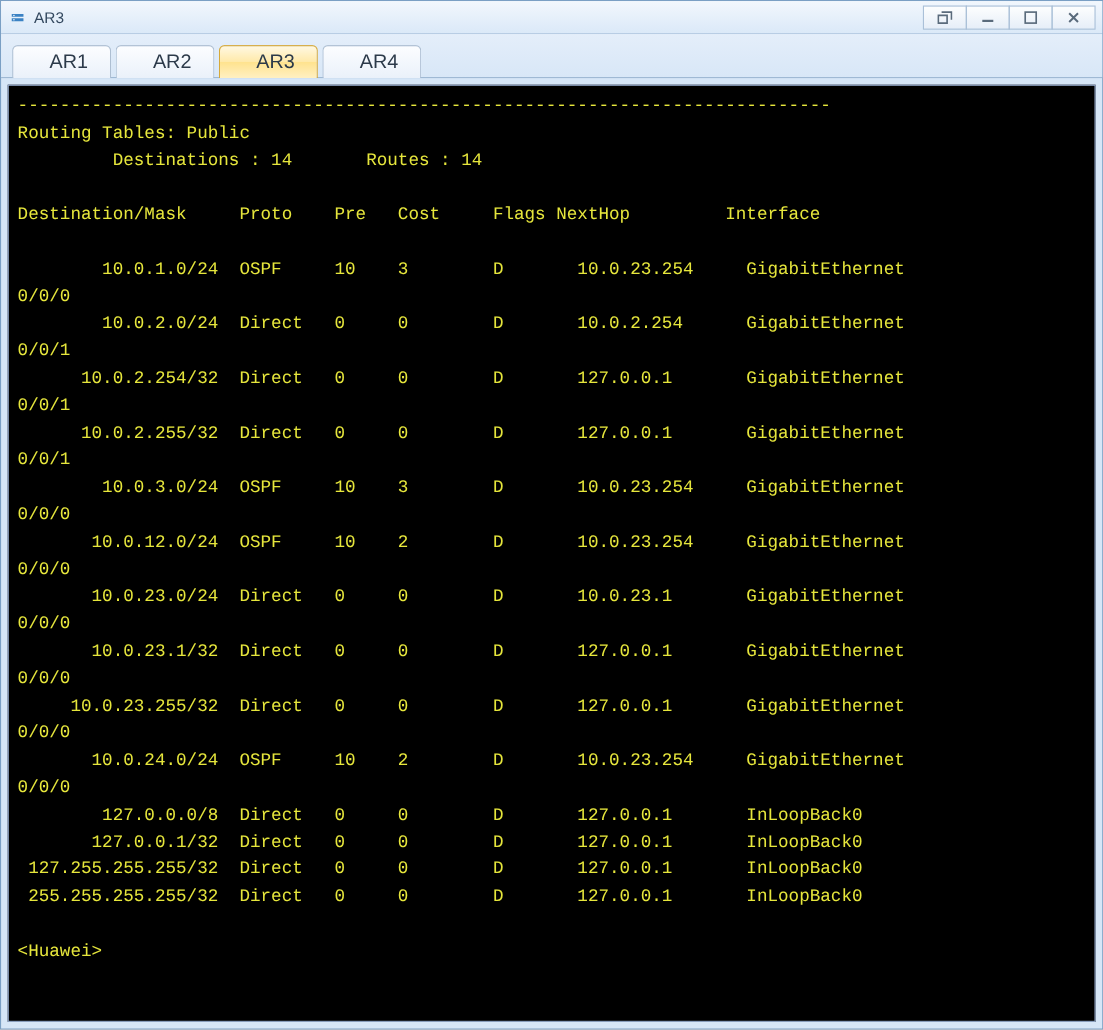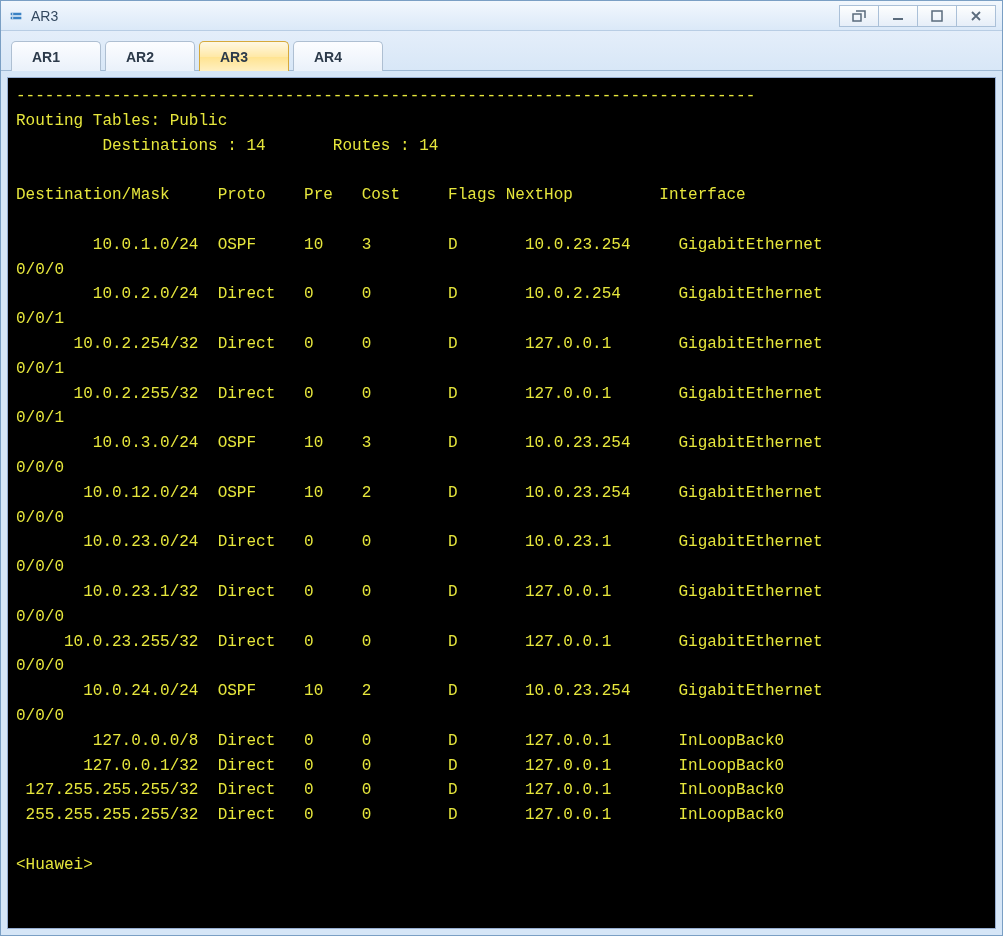--- a/index.html
+++ b/index.html
@@ -61,26 +61,25 @@
   }
   .tab {
     min-width: 90px;
     height: 30px;
     margin-right: 4px;
     padding: 0 20px;
     border: 1px solid #aebfd2;
     border-bottom: none;
     border-radius: 5px 5px 0 0;
     background: linear-gradient(to bottom, #fcfdff, #eaf1fa);
-    display: flex; align-items: center; justify-content: flex-start;
-    font-size: 14px; color: #2c3a4a;
+    display: flex; align-items: center; justify-content: flex-end;
+    font-size: 18px; color: #2c3a4a;
     cursor: default;
     position: relative;
     top: 1px;
-    font-weight: bold;
   }
   .tab.active {
     background: linear-gradient(to bottom, #fff8e2, #ffe9a8 50%, #ffe38f 51%, #fff0c2);
     border-color: #d6a93a;
     z-index: 2;
   }
 
   .terminal-wrap {
     flex: 1;
     margin: 6px;

